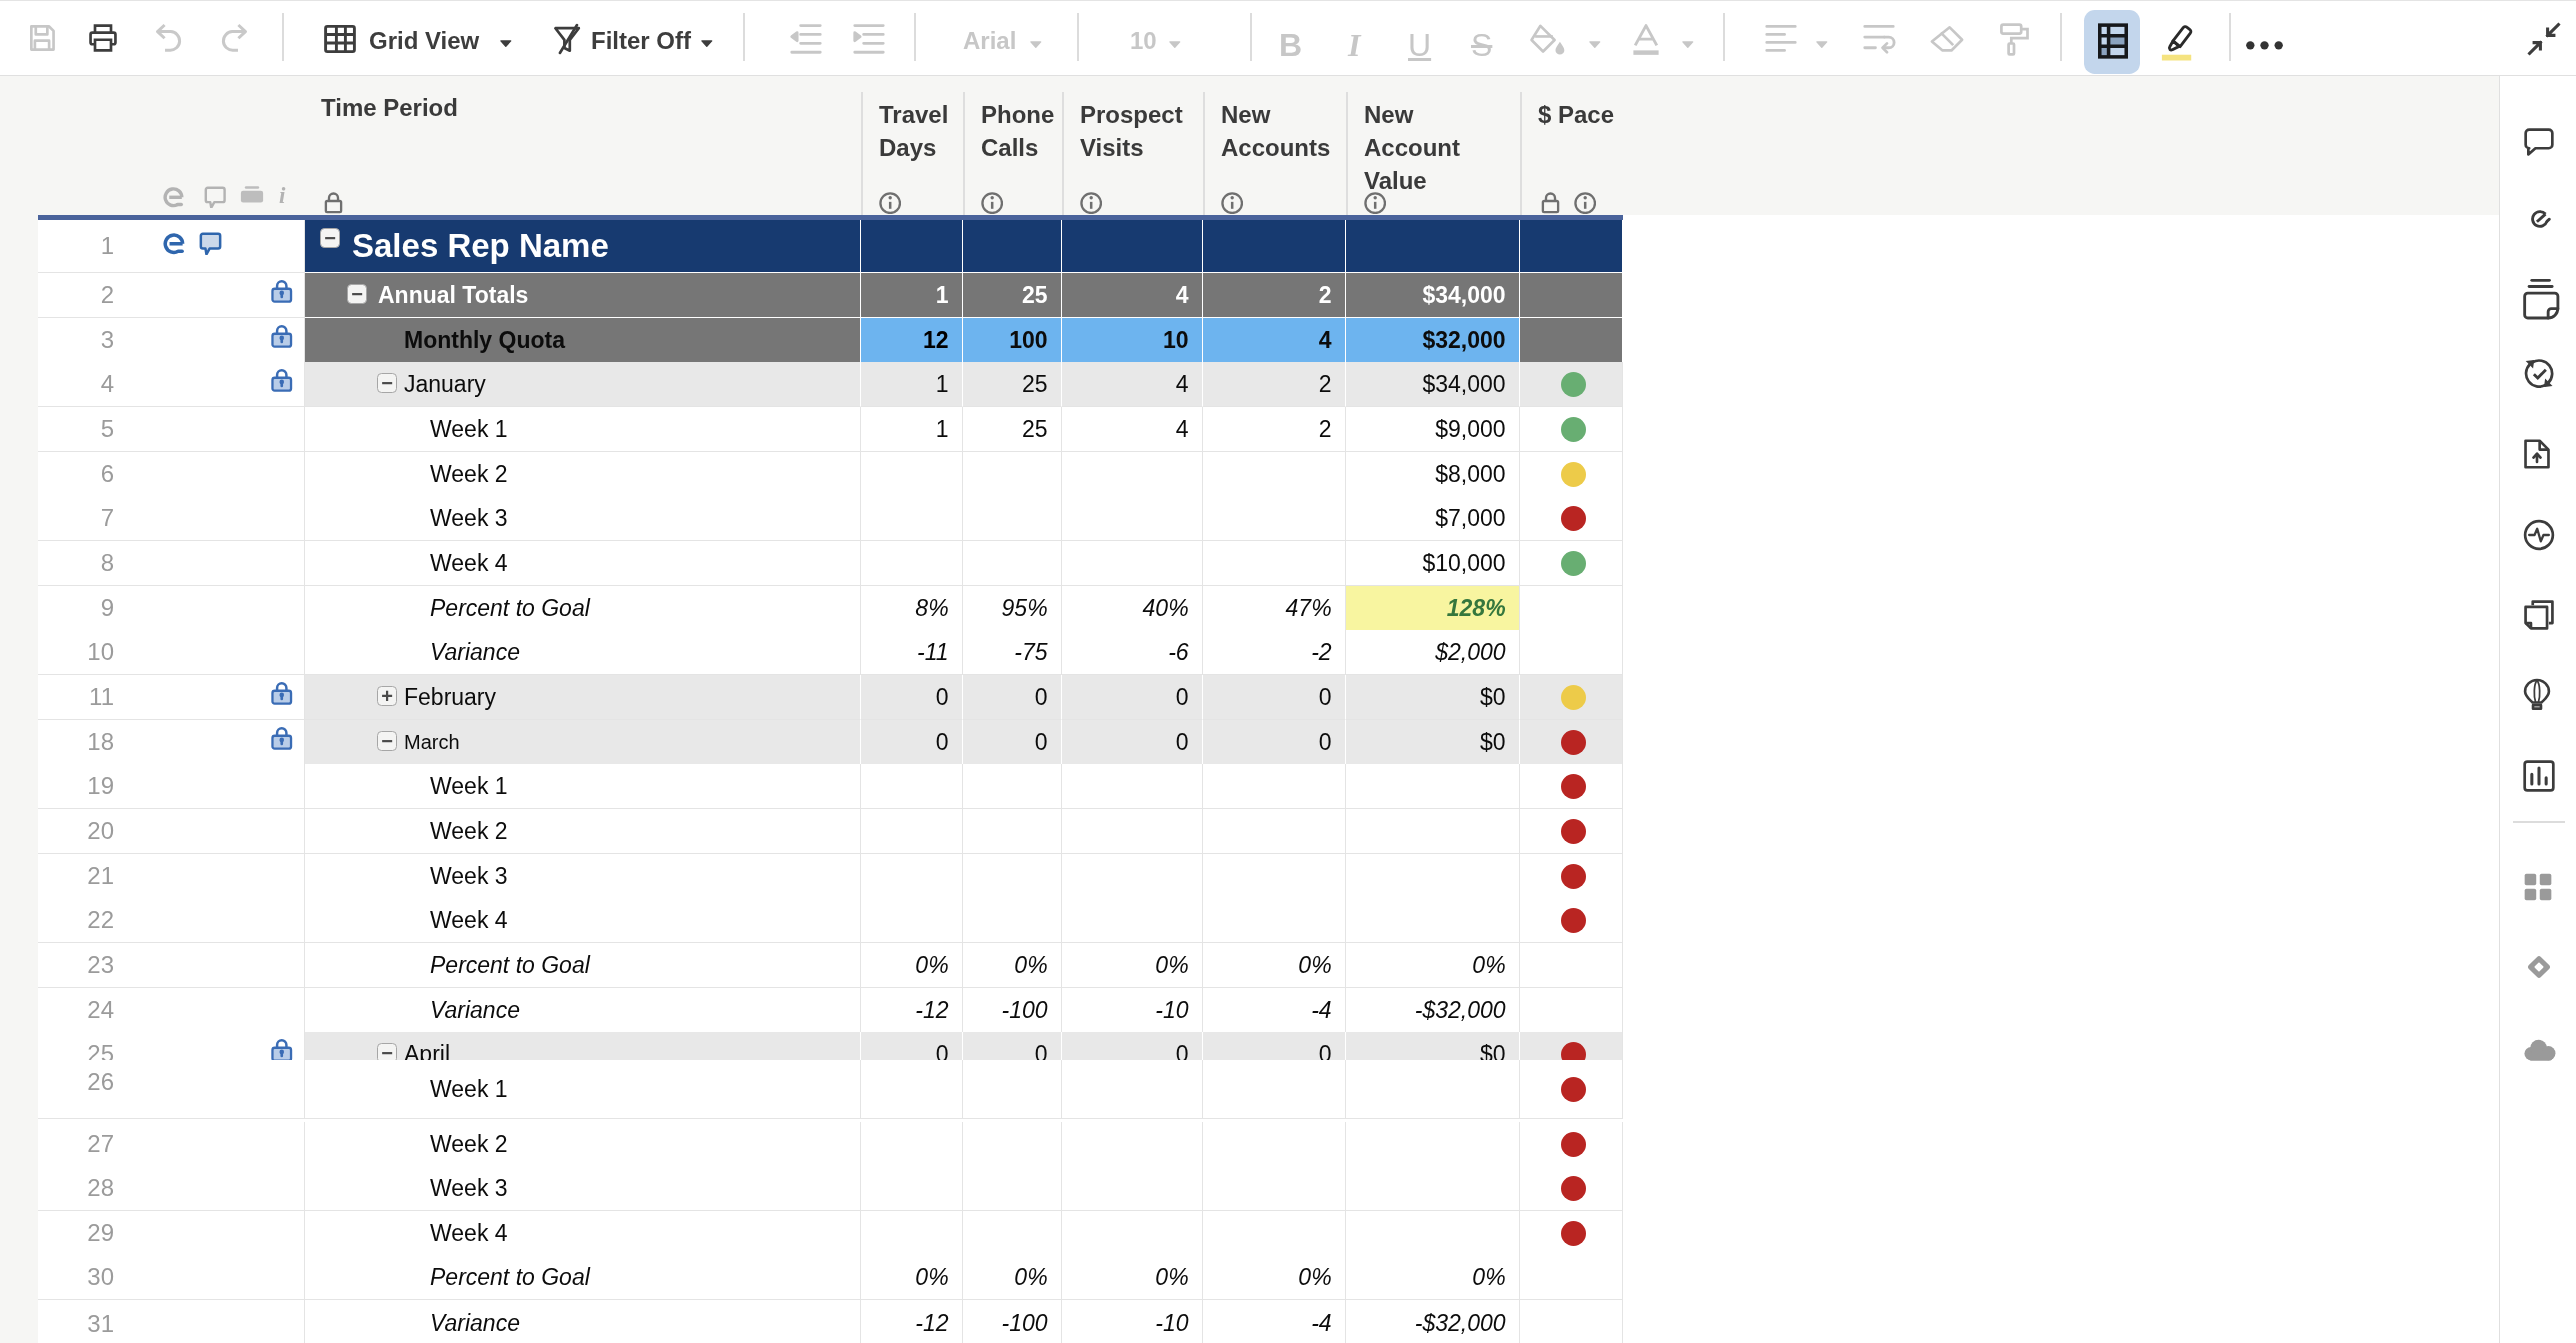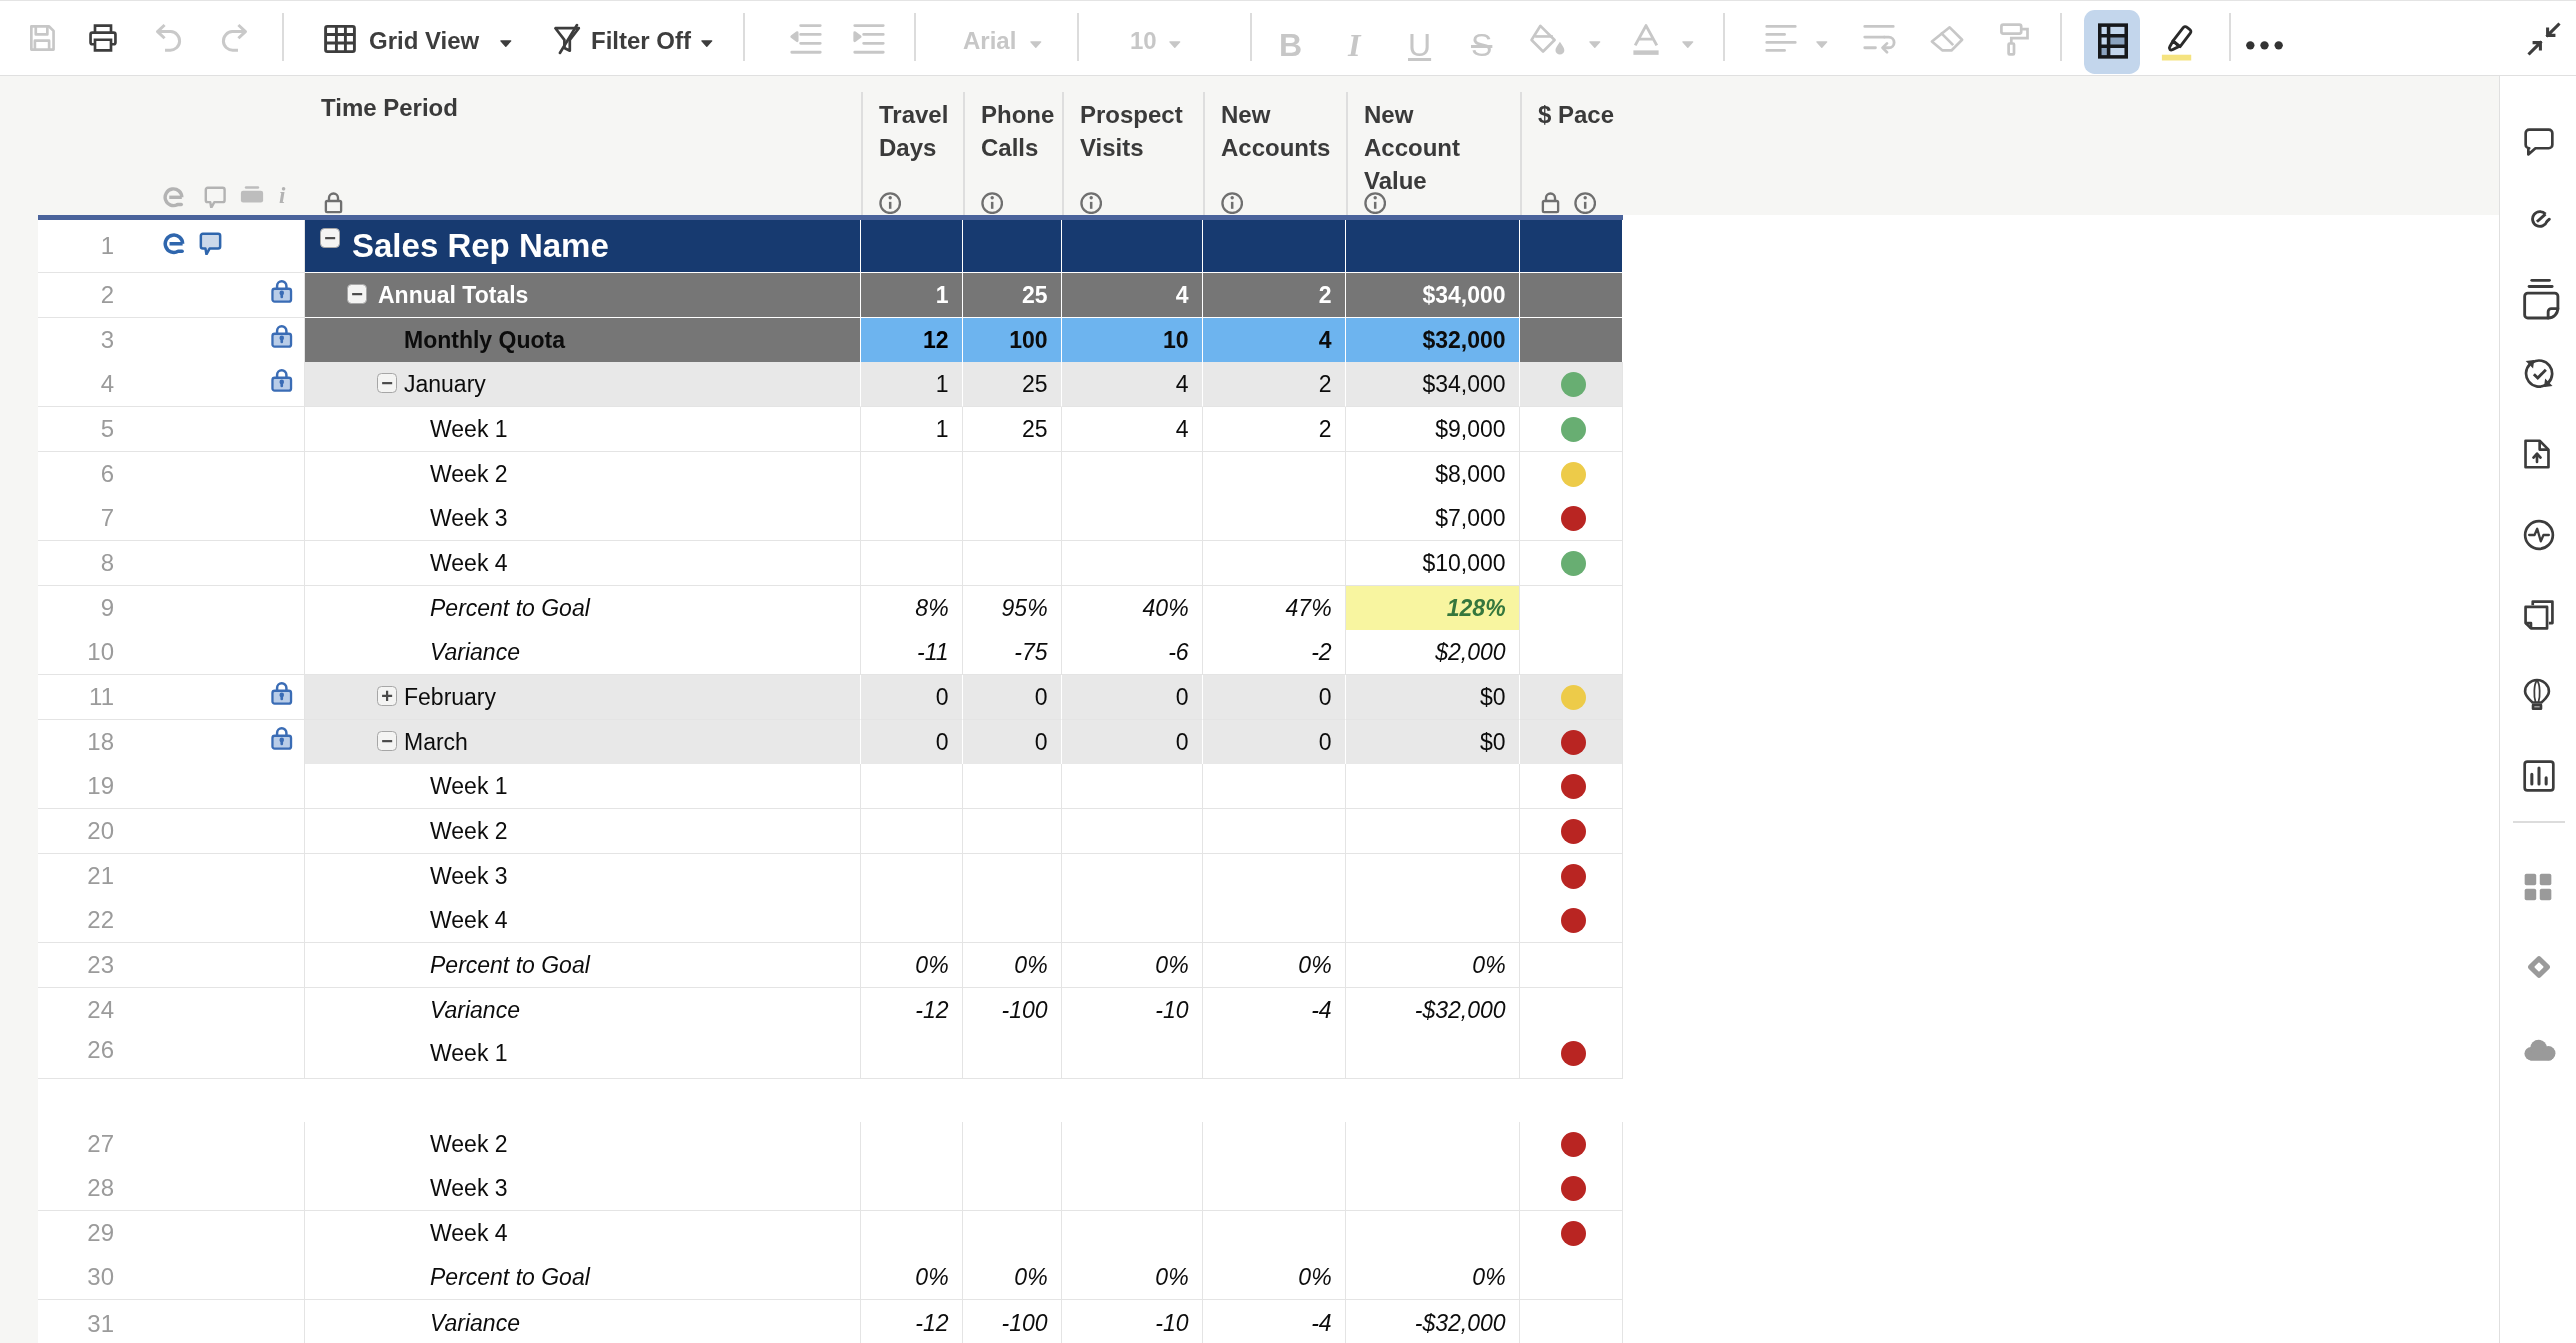--- a/index.html
+++ b/index.html
@@ -465,21 +465,21 @@
       <div class="rnum" style="top:8px">18</div>
       <div style="position:absolute;left:233px;top:7.2px;"><svg width="21.5" height="23" viewBox="0 0 24 26" style="">
           <rect x="1.5" y="9.88" width="21" height="14.560000000000002" rx="2.5" fill="#b9cde8" stroke="#3a6cb5" stroke-width="2.6"></rect>
           <path d="M6.720000000000001 10.4V6.76a5.28 5.28 0 0 1 10.56 0V10.4" fill="none" stroke="#3a6cb5" stroke-width="2.8"></path>
           <path d="M12.0 14.560000000000002v4.68" stroke="#3a6cb5" stroke-width="3" stroke-linecap="round"></path>
           <circle cx="12.0" cy="14.560000000000002" r="2.6" fill="#3a6cb5"></circle>
         </svg></div>
     </div>
     <div class="cell" style="width:556px;background:#e8e8e8;border-right:1.8px solid #fff;border-bottom:1.8px solid #e4e4e4;">
       <div class="box" style="left:72px;top:10.7px;font-size:20px;font-weight:bold;line-height:1;">−</div>
-      <div style="position:absolute;left:99px;font-size:23px;color:#0c0c0c;font-weight:normal;font-style:normal;">March</div>
+      <div style="position:absolute;left:99px;font-size:20px;color:#0c0c0c;font-weight:normal;font-style:normal;">March</div>
     </div>
     <div class="cell val" style="width:102px;background:#e8e8e8;border-right:1.8px solid #fff;border-bottom:1.8px solid #e4e4e4;color:#0c0c0c;">0</div>
     <div class="cell val" style="width:99px;background:#e8e8e8;border-right:1.8px solid #fff;border-bottom:1.8px solid #e4e4e4;color:#0c0c0c;">0</div>
     <div class="cell val" style="width:141px;background:#e8e8e8;border-right:1.8px solid #fff;border-bottom:1.8px solid #e4e4e4;color:#0c0c0c;">0</div>
     <div class="cell val" style="width:143px;background:#e8e8e8;border-right:1.8px solid #fff;border-bottom:1.8px solid #e4e4e4;color:#0c0c0c;">0</div>
     <div class="cell val" style="width:174px;background:#e8e8e8;border-right:1.8px solid #fff;border-bottom:1.8px solid #e4e4e4;color:#0c0c0c;">$0</div>
     <div class="cell" style="width:103px;background:#e8e8e8;border-bottom:1.8px solid #e4e4e4;border-right:1.8px solid #e4e4e4;">
       <div class="circ" style="background:#b92522"></div>
     </div>
   </div>
@@ -591,21 +591,21 @@
     </div>
     <div class="cell val" style="width:102px;background:#e8e8e8;border-right:1.8px solid #fff;border-bottom:1.8px solid #e4e4e4;color:#0c0c0c;">0</div>
     <div class="cell val" style="width:99px;background:#e8e8e8;border-right:1.8px solid #fff;border-bottom:1.8px solid #e4e4e4;color:#0c0c0c;">0</div>
     <div class="cell val" style="width:141px;background:#e8e8e8;border-right:1.8px solid #fff;border-bottom:1.8px solid #e4e4e4;color:#0c0c0c;">0</div>
     <div class="cell val" style="width:143px;background:#e8e8e8;border-right:1.8px solid #fff;border-bottom:1.8px solid #e4e4e4;color:#0c0c0c;">0</div>
     <div class="cell val" style="width:174px;background:#e8e8e8;border-right:1.8px solid #fff;border-bottom:1.8px solid #e4e4e4;color:#0c0c0c;">$0</div>
     <div class="cell" style="width:103px;background:#e8e8e8;border-bottom:1.8px solid #e4e4e4;border-right:1.8px solid #e4e4e4;">
       <div class="circ" style="background:#b92522"></div>
     </div>
   </div>
-<div class="rowline" style="top:1028px;height:51px;">
+<div class="rowline" style="top:1060px;height:59px;">
     <div class="cell num" style="width:267px;background:#fff;border-right:1.8px solid #e4e4e4;border-bottom:1.8px solid #e4e4e4;">
       <div class="rnum" style="top:8px">26</div>
     </div>
     <div class="cell" style="width:556px;background:#fff;border-right:1.8px solid #e4e4e4;border-bottom:1.8px solid #e4e4e4;">
       <div style="position:absolute;left:125px;font-size:23px;color:#0c0c0c;font-weight:normal;font-style:normal;">Week 1</div>
     </div>
     <div class="cell val" style="width:102px;background:#fff;border-right:1.8px solid #e4e4e4;border-bottom:1.8px solid #e4e4e4;color:#0c0c0c;"></div>
     <div class="cell val" style="width:99px;background:#fff;border-right:1.8px solid #e4e4e4;border-bottom:1.8px solid #e4e4e4;color:#0c0c0c;"></div>
     <div class="cell val" style="width:141px;background:#fff;border-right:1.8px solid #e4e4e4;border-bottom:1.8px solid #e4e4e4;color:#0c0c0c;"></div>
     <div class="cell val" style="width:143px;background:#fff;border-right:1.8px solid #e4e4e4;border-bottom:1.8px solid #e4e4e4;color:#0c0c0c;"></div>

